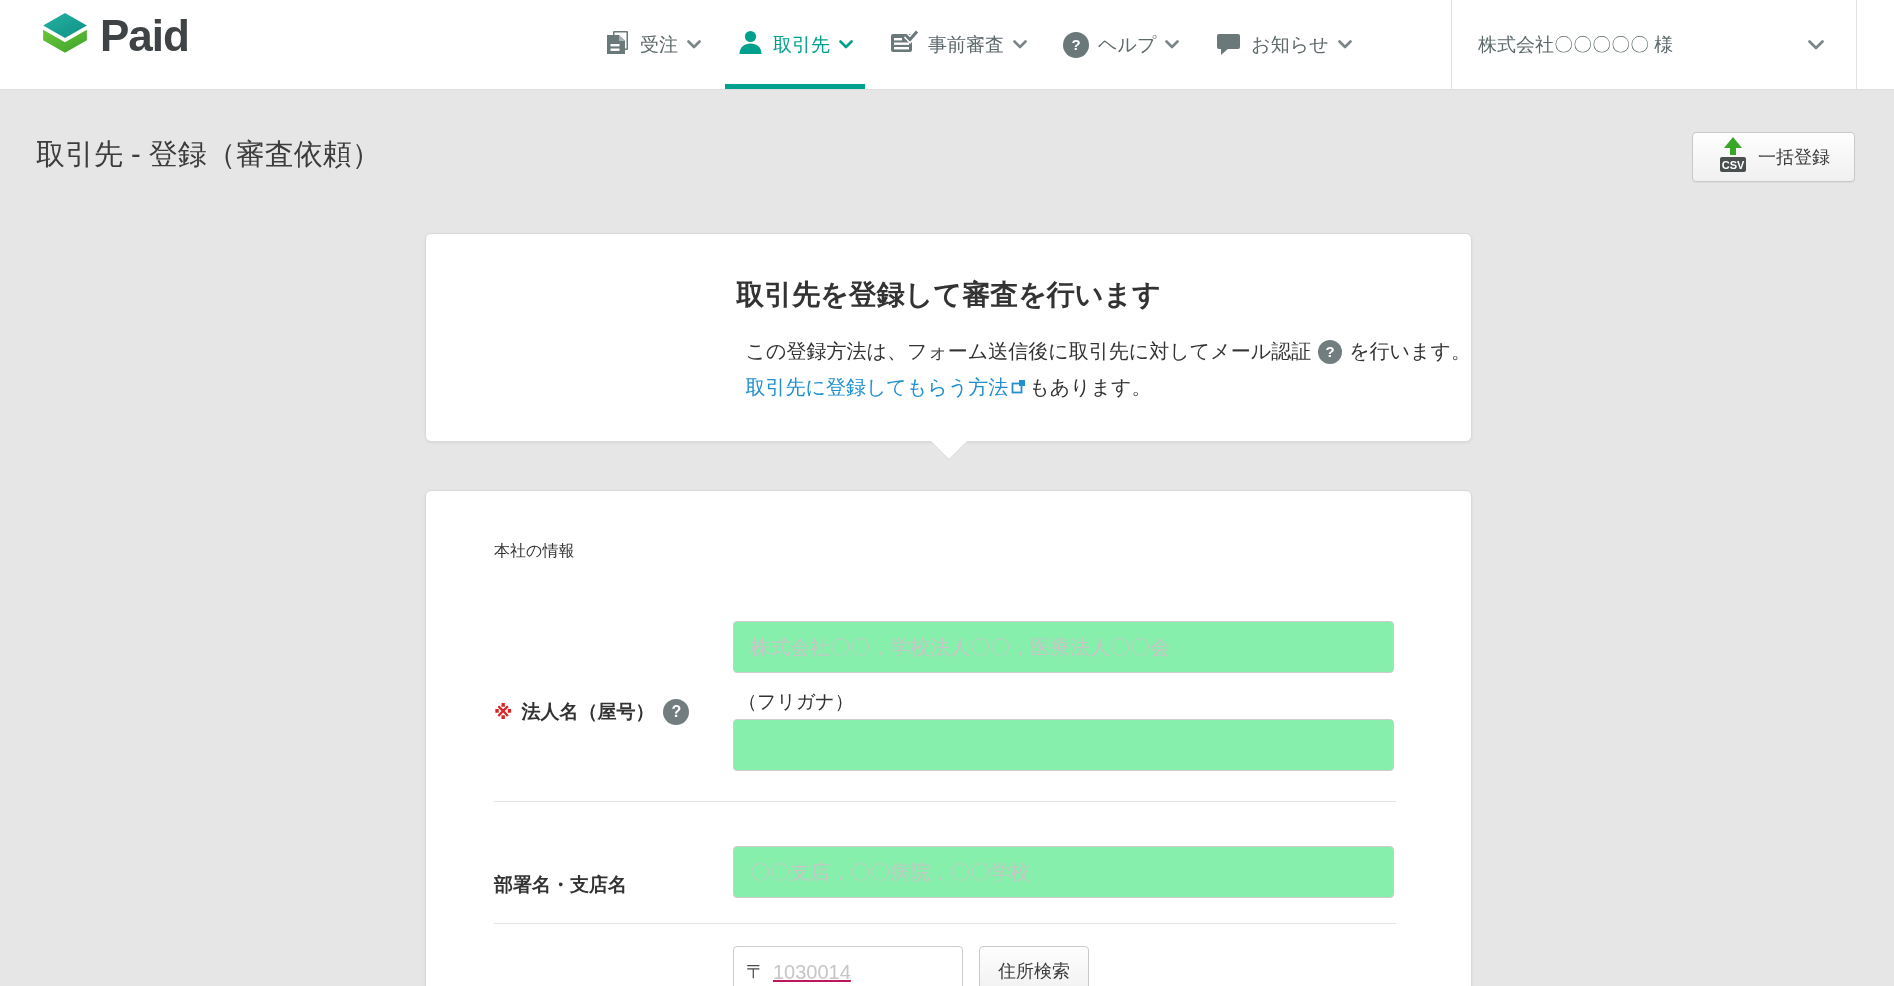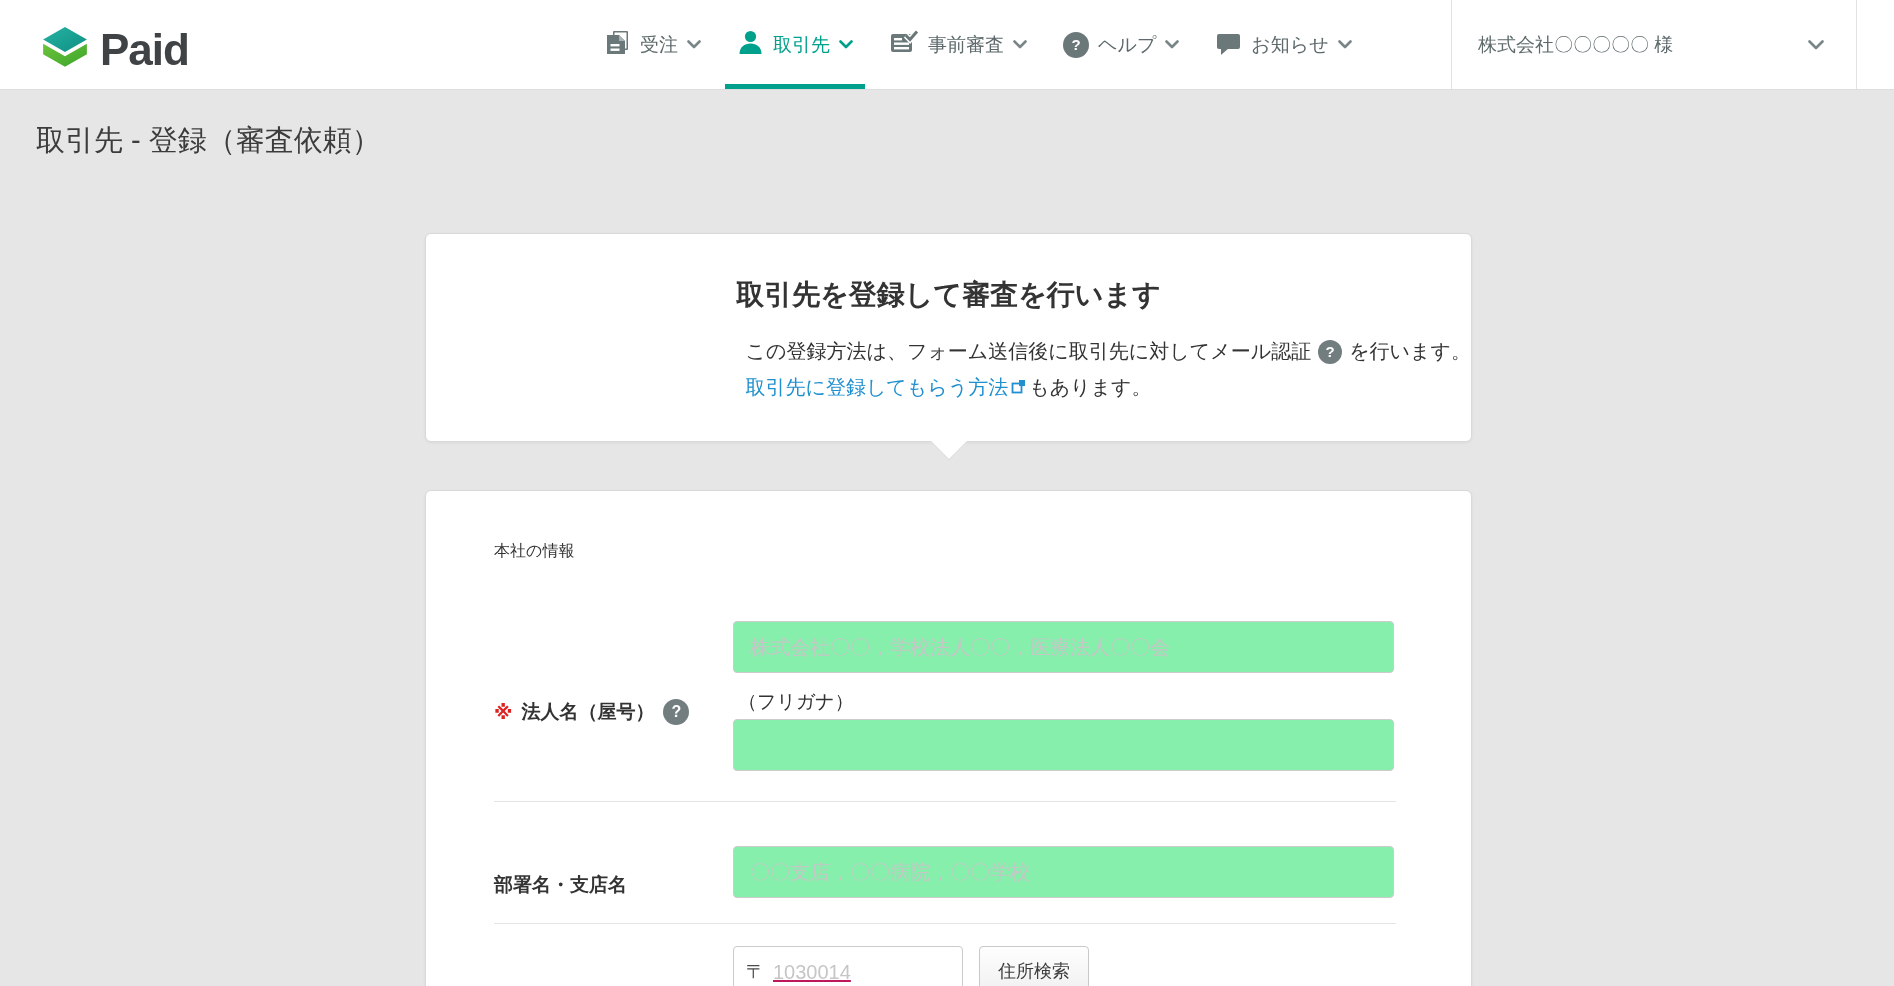--- a/index.html
+++ b/index.html
@@ -8,40 +8,40 @@
     position:relative; width:1894px; height:986px; overflow:hidden;
     background:#e6e6e6;
     font-family:"Liberation Sans","DejaVu Sans",sans-serif;
     color:#3c3c3c;
   }
   
   .header {
     position:absolute; left:0; top:0; width:1894px; height:90px;
     background:#ffffff; border-bottom:1px solid #dedede;
   }
-  .logo { position:absolute; left:40px; top:25px; display:flex; align-items:center; gap:10px; }
+  .logo { position:absolute; left:40px; top:11px; display:flex; align-items:center; gap:10px; }
   .logo-text { font-size:44px; font-weight:bold; color:#3f4345; letter-spacing:-1px; line-height:1; padding-bottom:4px;}
   .nav { position:absolute; left:592px; top:0; height:89px; display:flex; align-items:center; gap:12px; }
   .nav-item {
     position:relative; height:89px; display:flex; align-items:center; gap:9px;
     padding:0 12px; cursor:pointer; font-size:19px; color:#5d696b; white-space:nowrap;
   }
   .nav-item .nlabel { line-height:1; }
   .nav-item.active { color:#00a18c;align-items:center; }
   .active-bar { position:absolute; left:0; bottom:0; width:100%; height:5px; background:#00a18c; }
   .chev { display:flex; align-items:center; }
   .account {
     position:absolute; left:1451px; top:0; width:406px; height:89px;
     border-left:1px solid #e2e2e2; border-right:1px solid #e2e2e2;
     display:flex; align-items:center; padding-left:26px; cursor:pointer;
   }
   .account-label { font-size:19px; color:#5d696b; }
   .account .chev { position:absolute; right:32px; top:50%; transform:translateY(-50%); }
   
-  .page-title { position:absolute; left:36px; top:121px; font-size:29px; font-weight:normal; color:#3c3c3c; }
+  .page-title { position:absolute; left:36px; top:135px; font-size:29px; font-weight:normal; color:#3c3c3c; }
   .bulk-btn {
     position:absolute; left:1692px; top:132px; width:163px; height:50px;
     background:linear-gradient(#fefefe,#f0f0f0); border:1px solid #c9c9c9; border-radius:4px;
     display:flex; align-items:center; justify-content:center; gap:9px;
     font-size:18px; color:#3c3c3c; cursor:pointer; box-shadow:0 1px 1px rgba(0,0,0,0.05);
   }
   
   .card {
     position:absolute; left:425px; width:1047px; background:#ffffff;
     border:1px solid #d9d9d9; border-radius:6px; box-shadow:0 1px 3px rgba(0,0,0,0.06);
@@ -219,20 +219,31 @@
       <span class="chev">
         <svg width="16" height="10" viewBox="0 0 16 10">
             <polyline points="1.5,1.5 8,8 14.5,1.5" fill="none" stroke="#7a8587" stroke-width="2.6" stroke-linecap="round" stroke-linejoin="round"></polyline>
           </svg>
       </span>
     </div>
   </div>
 
   <h1 class="page-title">取引先 - 登録（審査依頼）</h1>
 
+  <button class="bulk-btn">
+    <span>
+      <svg width="32" height="36" viewBox="0 0 32 36">
+        <polygon points="16,0 7,11 25,11" fill="#3aa629"></polygon>
+        <rect x="13" y="10" width="6" height="8" fill="#3aa629"></rect>
+        <rect x="3" y="20" width="26" height="15" rx="2" fill="#4a4f4f"></rect>
+        <text x="16" y="31.5" text-anchor="middle" font-size="11" font-weight="bold" fill="#ffffff" font-family="Liberation Sans, sans-serif">CSV</text>
+      </svg>
+    </span>
+    <span>一括登録</span>
+  </button>
 
   <div class="card intro">
     <div class="intro-title">取引先を登録して審査を行います</div>
 
     <div class="intro-line1">
       <span>この登録方法は、フォーム送信後に取引先に対してメール認証</span>
       <span class="help-circle">
         <span>?</span>
       </span>
       <span>を行います。</span>

